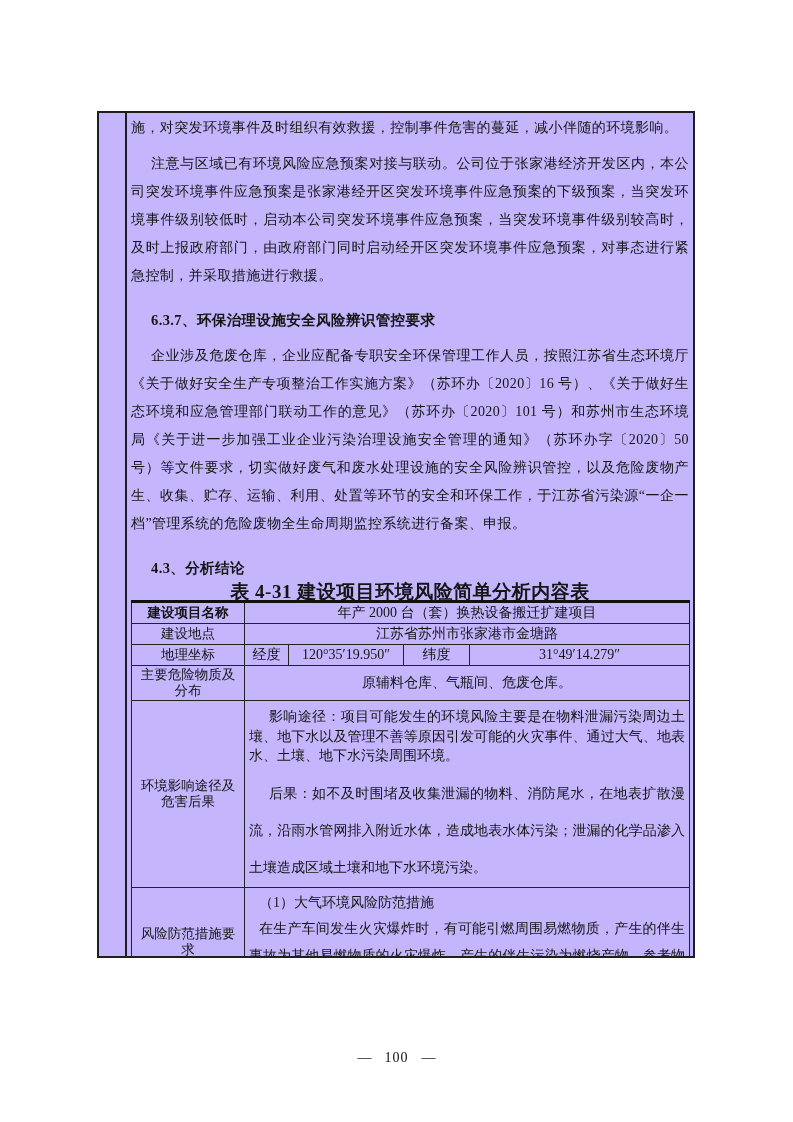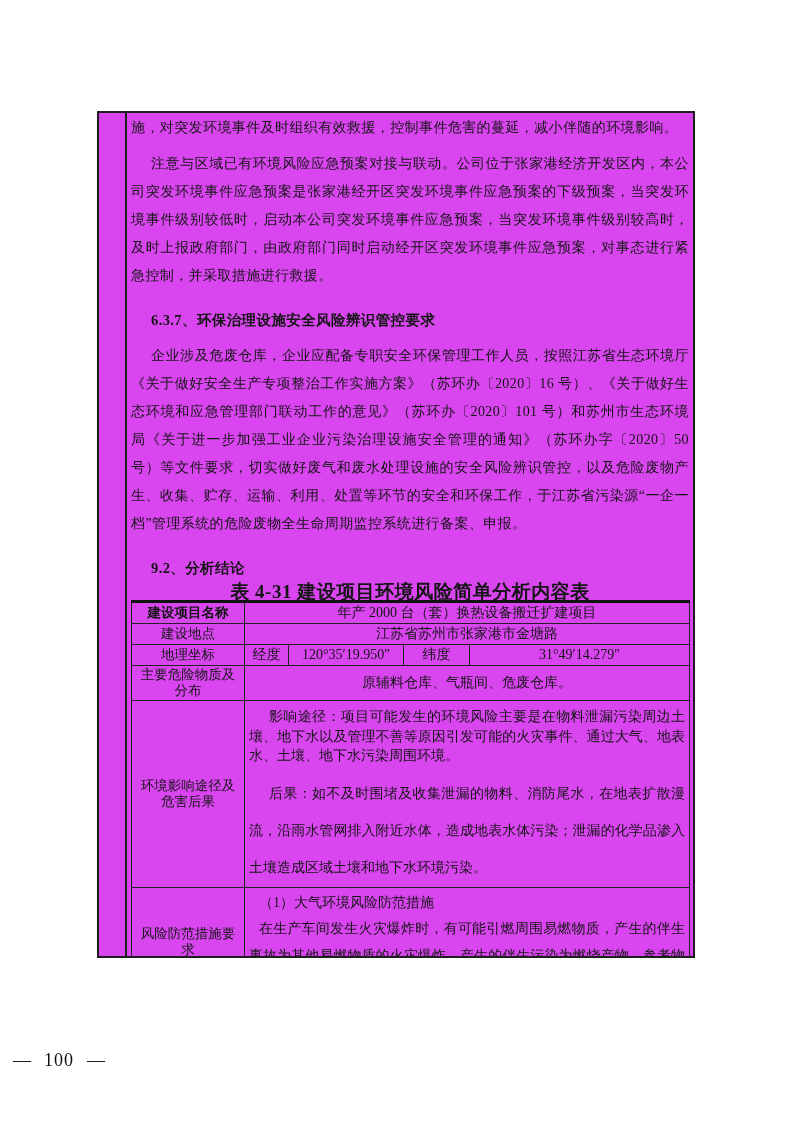--- a/index.html
+++ b/index.html
@@ -3,21 +3,21 @@
 <meta charset="utf-8">
 <style>
   html,body{margin:0;padding:0;}
   body{
     width:793px;height:1122px;background:#ffffff;position:relative;
     font-family:"Liberation Serif","DejaVu Serif",serif;color:#151515;
     -webkit-font-smoothing:antialiased;
   }
   .frame{
     position:absolute;left:97px;top:111px;width:598px;height:847px;
-    border:2px solid #1f1f1f;box-sizing:border-box;background:#d946ef;
+    border:2px solid #1f1f1f;box-sizing:border-box;background:#c4b5fd;
   }
   .margin-divider{
     position:absolute;left:26px;top:0;bottom:0;width:1.5px;background:#1f1f1f;
   }
   .content{
     position:absolute;left:28px;top:0;right:0;bottom:0;
     padding:1px 4px 0 4px;box-sizing:border-box;overflow:hidden;
   }
   .para{
     font-size:14px;line-height:28px;letter-spacing:0.4px;
@@ -57,42 +57,42 @@
     text-indent:20px;margin:9px 0 0 0;
   }
   .cell-head{
     font-size:14px;line-height:24px;text-indent:10px;margin:2px 0 0 0;
   }
   .cell-body{
     font-size:14px;line-height:27px;text-align:justify;
     text-indent:10px;margin:0;
   }
   .footer{
-    position:absolute;left:0;top:1050px;width:793px;text-align:left;
-    font-size:18px;color:#111;
+    position:absolute;left:0;top:1050px;width:793px;text-align:center;
+    font-size:14px;color:#111;
   }
   .footer .dash{display:inline-block;margin:0 13px;letter-spacing:0;}
   .footer .num{display:inline-block;letter-spacing:1px;}
 </style>
 </head>
 <body>
 
 <div class="frame">
   <div class="margin-divider"></div>
   <div class="content">
 
     <p class="para first">施，对突发环境事件及时组织有效救援，控制事件危害的蔓延，减小伴随的环境影响。</p>
 
     <p class="para">注意与区域已有环境风险应急预案对接与联动。公司位于张家港经济开发区内，本公司突发环境事件应急预案是张家港经开区突发环境事件应急预案的下级预案，当突发环境事件级别较低时，启动本公司突发环境事件应急预案，当突发环境事件级别较高时，及时上报政府部门，由政府部门同时启动经开区突发环境事件应急预案，对事态进行紧急控制，并采取措施进行救援。</p>
 
     <div class="heading">6.3.7、环保治理设施安全风险辨识管控要求</div>
 
     <p class="para">企业涉及危废仓库，企业应配备专职安全环保管理工作人员，按照江苏省生态环境厅《关于做好安全生产专项整治工作实施方案》（苏环办〔2020〕16 号）、《关于做好生态环境和应急管理部门联动工作的意见》（苏环办〔2020〕101 号）和苏州市生态环境局《关于进一步加强工业企业污染治理设施安全管理的通知》（苏环办字〔2020〕50 号）等文件要求，切实做好废气和废水处理设施的安全风险辨识管控，以及危险废物产生、收集、贮存、运输、利用、处置等环节的安全和环保工作，于江苏省污染源“一企一档”管理系统的危险废物全生命周期监控系统进行备案、申报。</p>
 
-    <div class="heading">9.2、分析结论</div>
+    <div class="heading">4.3、分析结论</div>
 
     <div class="table-title">表 4-31 建设项目环境风险简单分析内容表</div>
 
     <table class="risk">
       <colgroup>
         <col style="width:113px">
         <col style="width:44px">
         <col style="width:115px">
         <col style="width:66px">
         <col style="width:220px">

